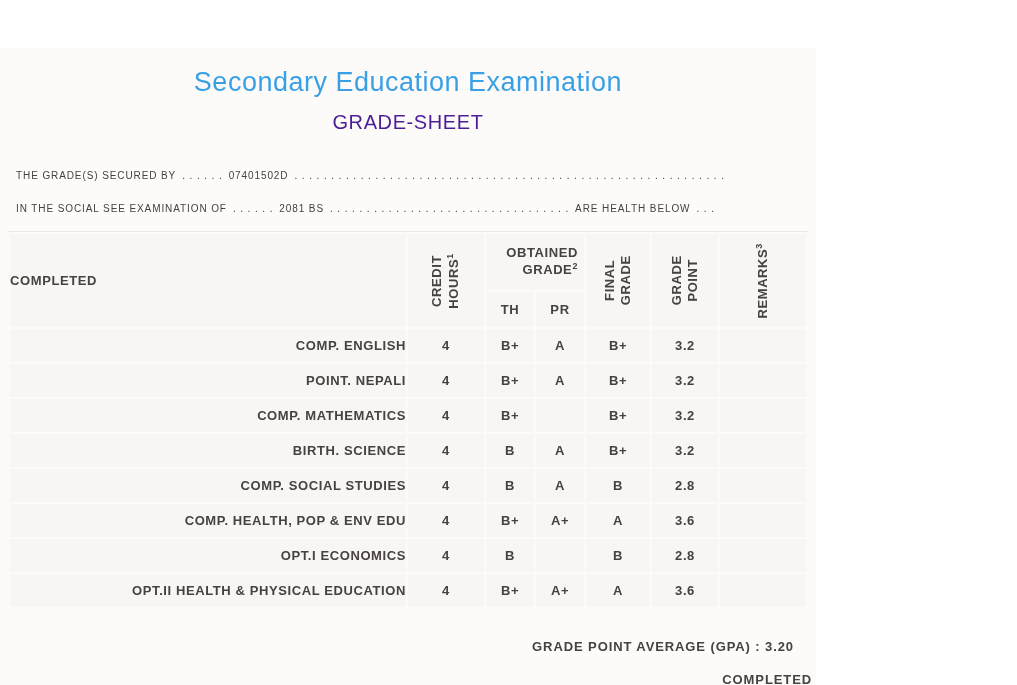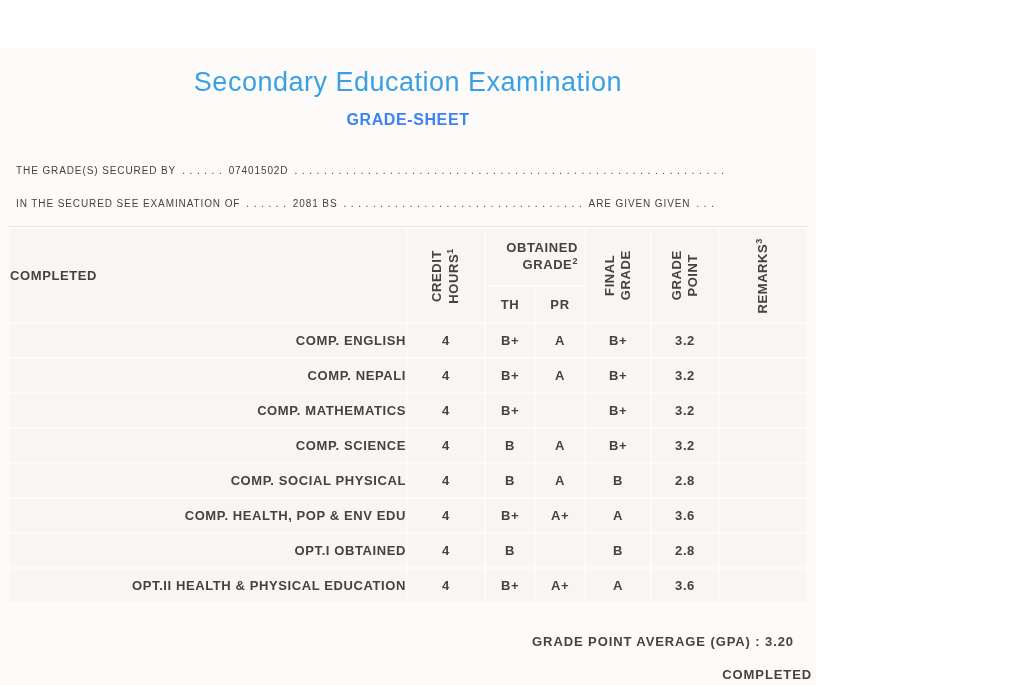--- a/index.html
+++ b/index.html
@@ -14,24 +14,24 @@
   .title {
     padding-top: 18px;
     font-size: 27px; line-height: 32px;
     color: #3aa0e6;
     text-align: center;
     letter-spacing: 0.5px;
     font-weight: 400;
   }
   .subtitle {
     margin-top: 13px;
-    font-size: 16px; font-weight: bold;
+    font-size: 20px; font-weight: normal;
     text-align: center;
     letter-spacing: 0.6px;
-    color: #3b82f6;
+    color: #4c1d95;
   }
   .info { margin-top: 14px; padding: 0 16px; }
   .info-line {
     height: 33px;
     display: flex; align-items: flex-end;
     font-size: 10px; font-weight: normal;
     letter-spacing: 0.9px;
     white-space: nowrap; overflow: hidden;
   }
   .seg + .seg { margin-left: 6px; }
@@ -85,25 +85,25 @@
   <div class="subtitle">GRADE-SHEET</div>
 
   <div class="info">
     <div class="info-line">
       <span class="seg">THE GRADE(S) SECURED BY</span>
       <span class="seg">. . . . . .</span>
       <span class="seg">07401502D</span>
       <span class="seg">. . . . . . . . . . . . . . . . . . . . . . . . . . . . . . . . . . . . . . . . . . . . . . . . . . . . . . . . . . .</span>
     </div>
     <div class="info-line">
-      <span class="seg">IN THE SECURED SEE EXAMINATION OF</span>
+      <span class="seg">IN THE SOCIAL SEE EXAMINATION OF</span>
       <span class="seg">. . . . . .</span>
       <span class="seg">2081 BS</span>
       <span class="seg">. . . . . . . . . . . . . . . . . . . . . . . . . . . . . . . . .</span>
-      <span class="seg">ARE GIVEN GIVEN</span>
+      <span class="seg">ARE HEALTH BELOW</span>
       <span class="seg">. . .</span>
     </div>
   </div>
 
   <div class="table-wrap">
     <table class="grades">
       <colgroup>
         <col>
         <col style="width:76px">
         <col style="width:48px">
@@ -161,66 +161,66 @@
         <tr>
           <td class="subject">COMP. ENGLISH</td>
           <td>4</td>
           <td>B+</td>
           <td>A</td>
           <td>B+</td>
           <td>3.2</td>
           <td></td>
         </tr>
         <tr>
-          <td class="subject">COMP. NEPALI</td>
+          <td class="subject">POINT. NEPALI</td>
           <td>4</td>
           <td>B+</td>
           <td>A</td>
           <td>B+</td>
           <td>3.2</td>
           <td></td>
         </tr>
         <tr>
           <td class="subject">COMP. MATHEMATICS</td>
           <td>4</td>
           <td>B+</td>
           <td></td>
           <td>B+</td>
           <td>3.2</td>
           <td></td>
         </tr>
         <tr>
-          <td class="subject">COMP. SCIENCE</td>
-          <td>4</td>
-          <td>B</td>
-          <td>A</td>
-          <td>B+</td>
-          <td>3.2</td>
-          <td></td>
-        </tr>
-        <tr>
-          <td class="subject">COMP. SOCIAL PHYSICAL</td>
+          <td class="subject">BIRTH. SCIENCE</td>
+          <td>4</td>
+          <td>B</td>
+          <td>A</td>
+          <td>B+</td>
+          <td>3.2</td>
+          <td></td>
+        </tr>
+        <tr>
+          <td class="subject">COMP. SOCIAL STUDIES</td>
           <td>4</td>
           <td>B</td>
           <td>A</td>
           <td>B</td>
           <td>2.8</td>
           <td></td>
         </tr>
         <tr>
           <td class="subject">COMP. HEALTH, POP &amp; ENV EDU</td>
           <td>4</td>
           <td>B+</td>
           <td>A+</td>
           <td>A</td>
           <td>3.6</td>
           <td></td>
         </tr>
         <tr>
-          <td class="subject">OPT.I OBTAINED</td>
+          <td class="subject">OPT.I ECONOMICS</td>
           <td>4</td>
           <td>B</td>
           <td></td>
           <td>B</td>
           <td>2.8</td>
           <td></td>
         </tr>
         <tr>
           <td class="subject">OPT.II HEALTH &amp; PHYSICAL EDUCATION</td>
           <td>4</td>

